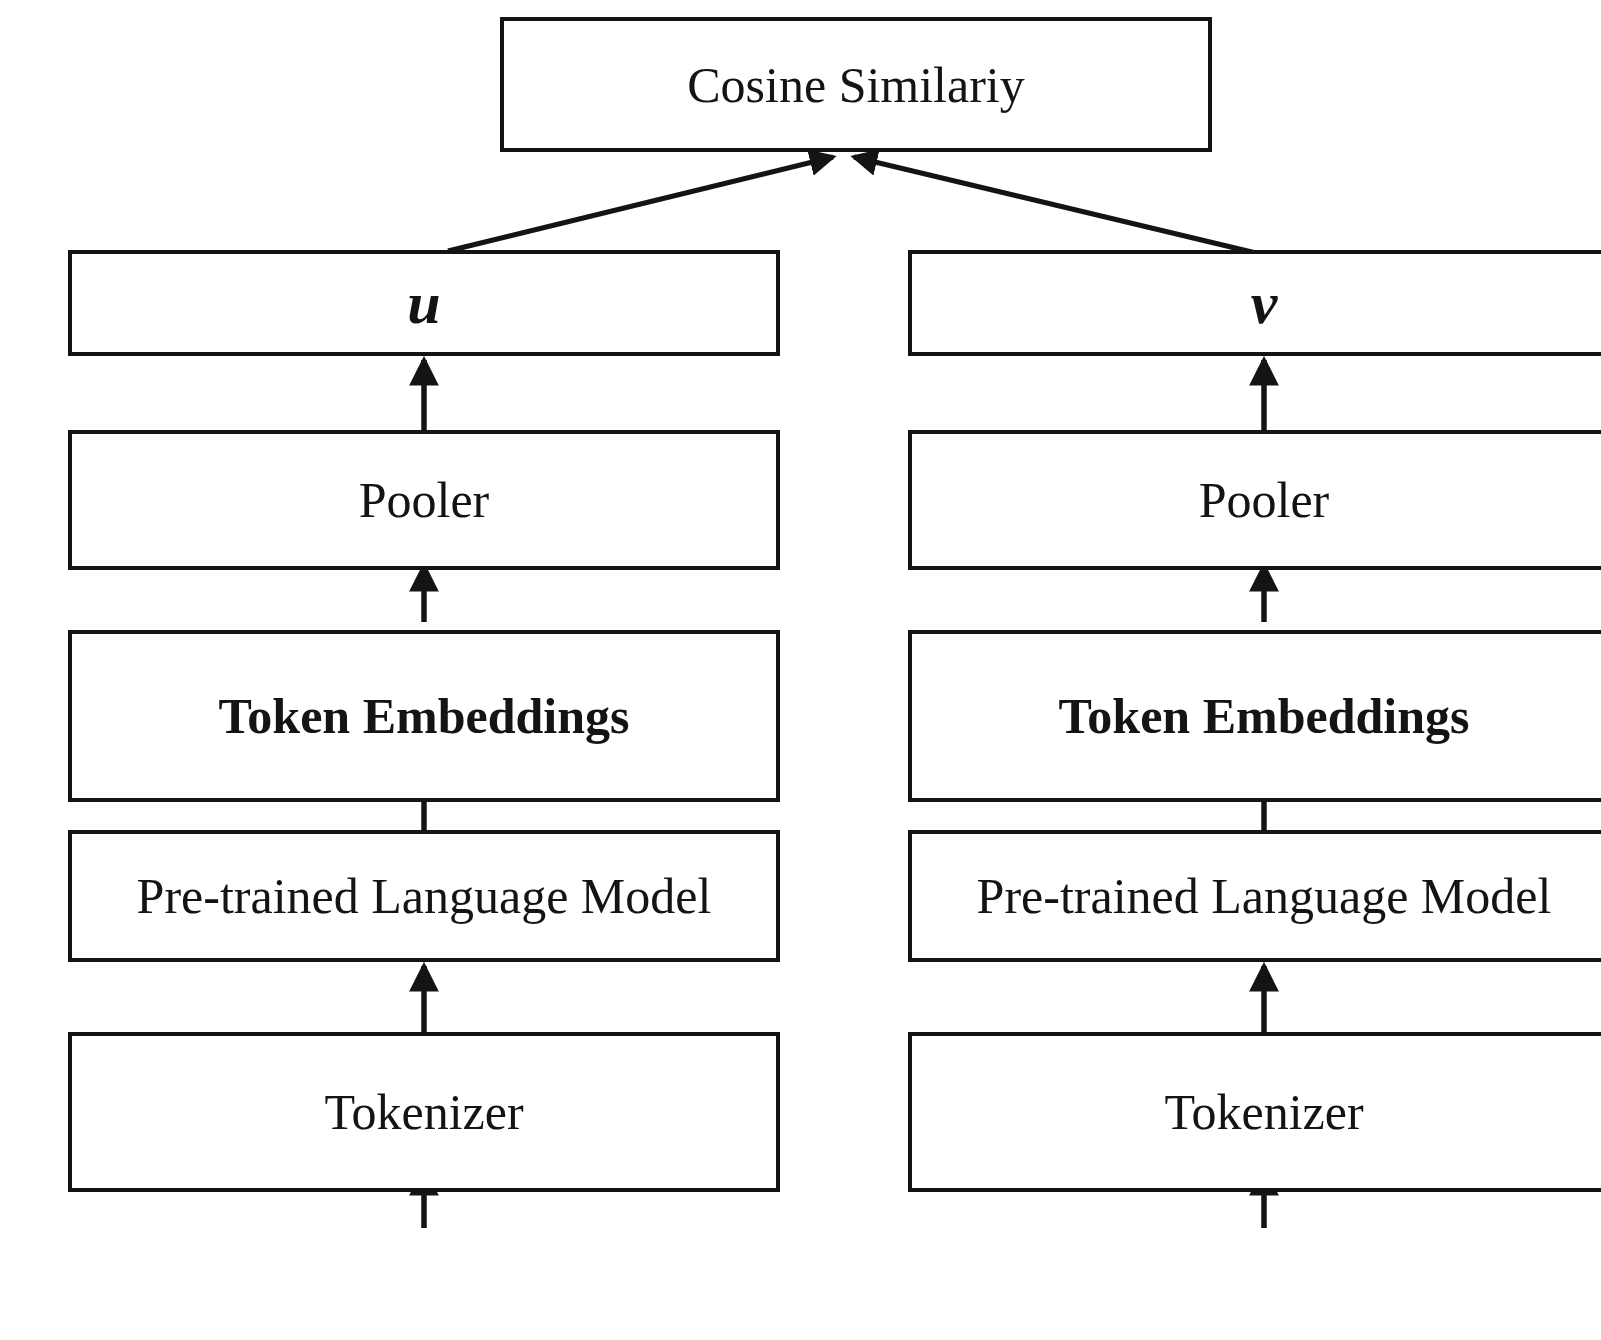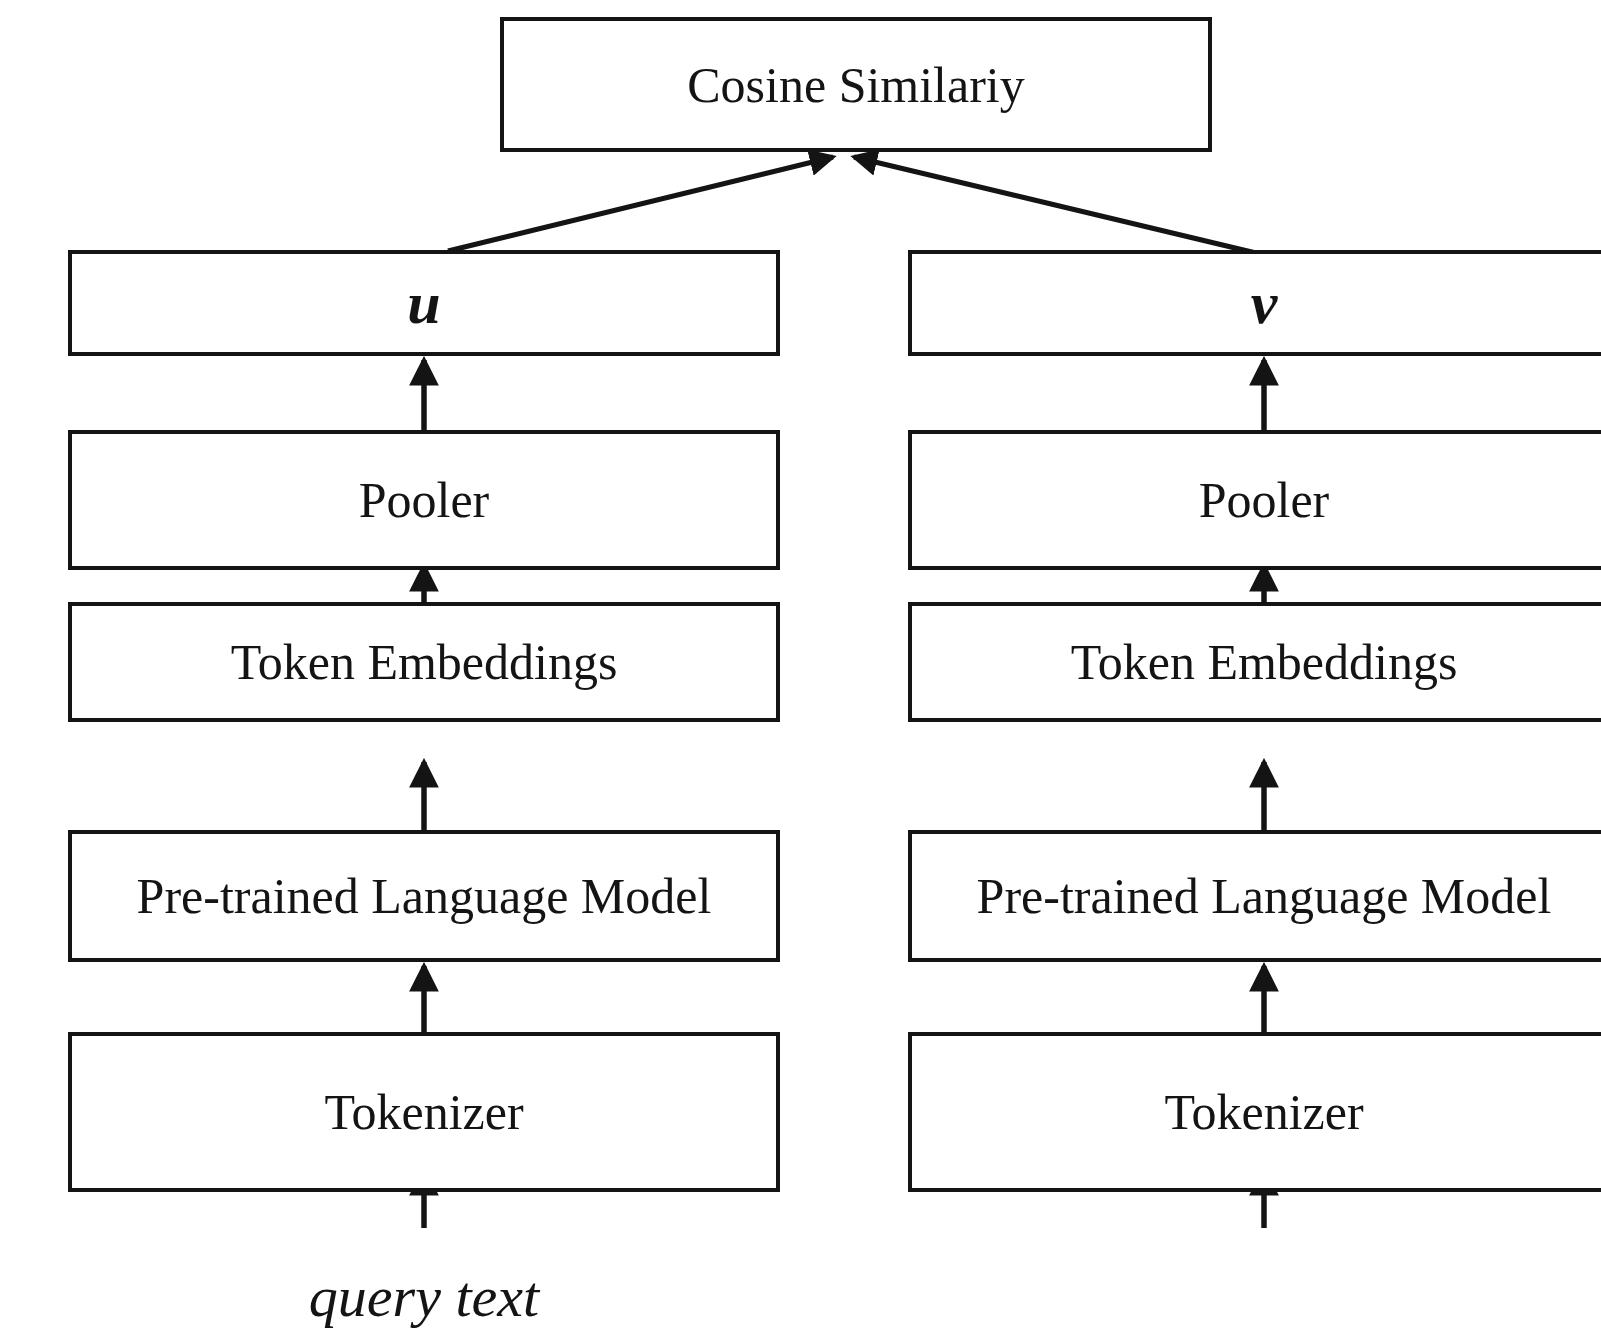--- a/index.html
+++ b/index.html
@@ -37,21 +37,21 @@
     text-align: center;
     white-space: nowrap;
   }
   .box.top-node {
     left: 460px; top: 17px; width: 712px; height: 135px;
   }
   .col-left  { left: 28px;  width: 712px; }
   .col-right { left: 868px; width: 712px; }
   .row-vec   { top: 250px;  height: 106px; }
   .row-pool  { top: 430px;  height: 140px; }
-  .row-emb   { top: 602px;  height: 120px; }
+  .row-emb   { top: 630px;  height: 172px; font-weight: bold; }
   .row-plm   { top: 830px;  height: 132px; text-align: right; }
   .row-tok   { top: 1032px; height: 160px; }
   .vec {
     font-style: italic;
     font-weight: bold;
     font-size: 60px;
   }
   .io-label {
     position: absolute;
     top: 1262px;
@@ -93,21 +93,20 @@
     <line x1="1224" y1="1228" x2="1224" y2="1170" stroke="#141414" stroke-width="5.5" marker-end="url(#ah)"></line>
   </svg>
 
   <div class="box top-node">Cosine Similariy</div>
 
   <div class="box col-left row-vec vec">u</div>
   <div class="box col-left row-pool">Pooler</div>
   <div class="box col-left row-emb">Token Embeddings</div>
   <div class="box col-left row-plm">Pre-trained Language Model</div>
   <div class="box col-left row-tok">Tokenizer</div>
-  <div class="io-label col-left">query text</div>
 
   <div class="box col-right row-vec vec">v</div>
   <div class="box col-right row-pool">Pooler</div>
   <div class="box col-right row-emb">Token Embeddings</div>
   <div class="box col-right row-plm">Pre-trained Language Model</div>
   <div class="box col-right row-tok">Tokenizer</div>
 
 </div>
 
 </body></html>

